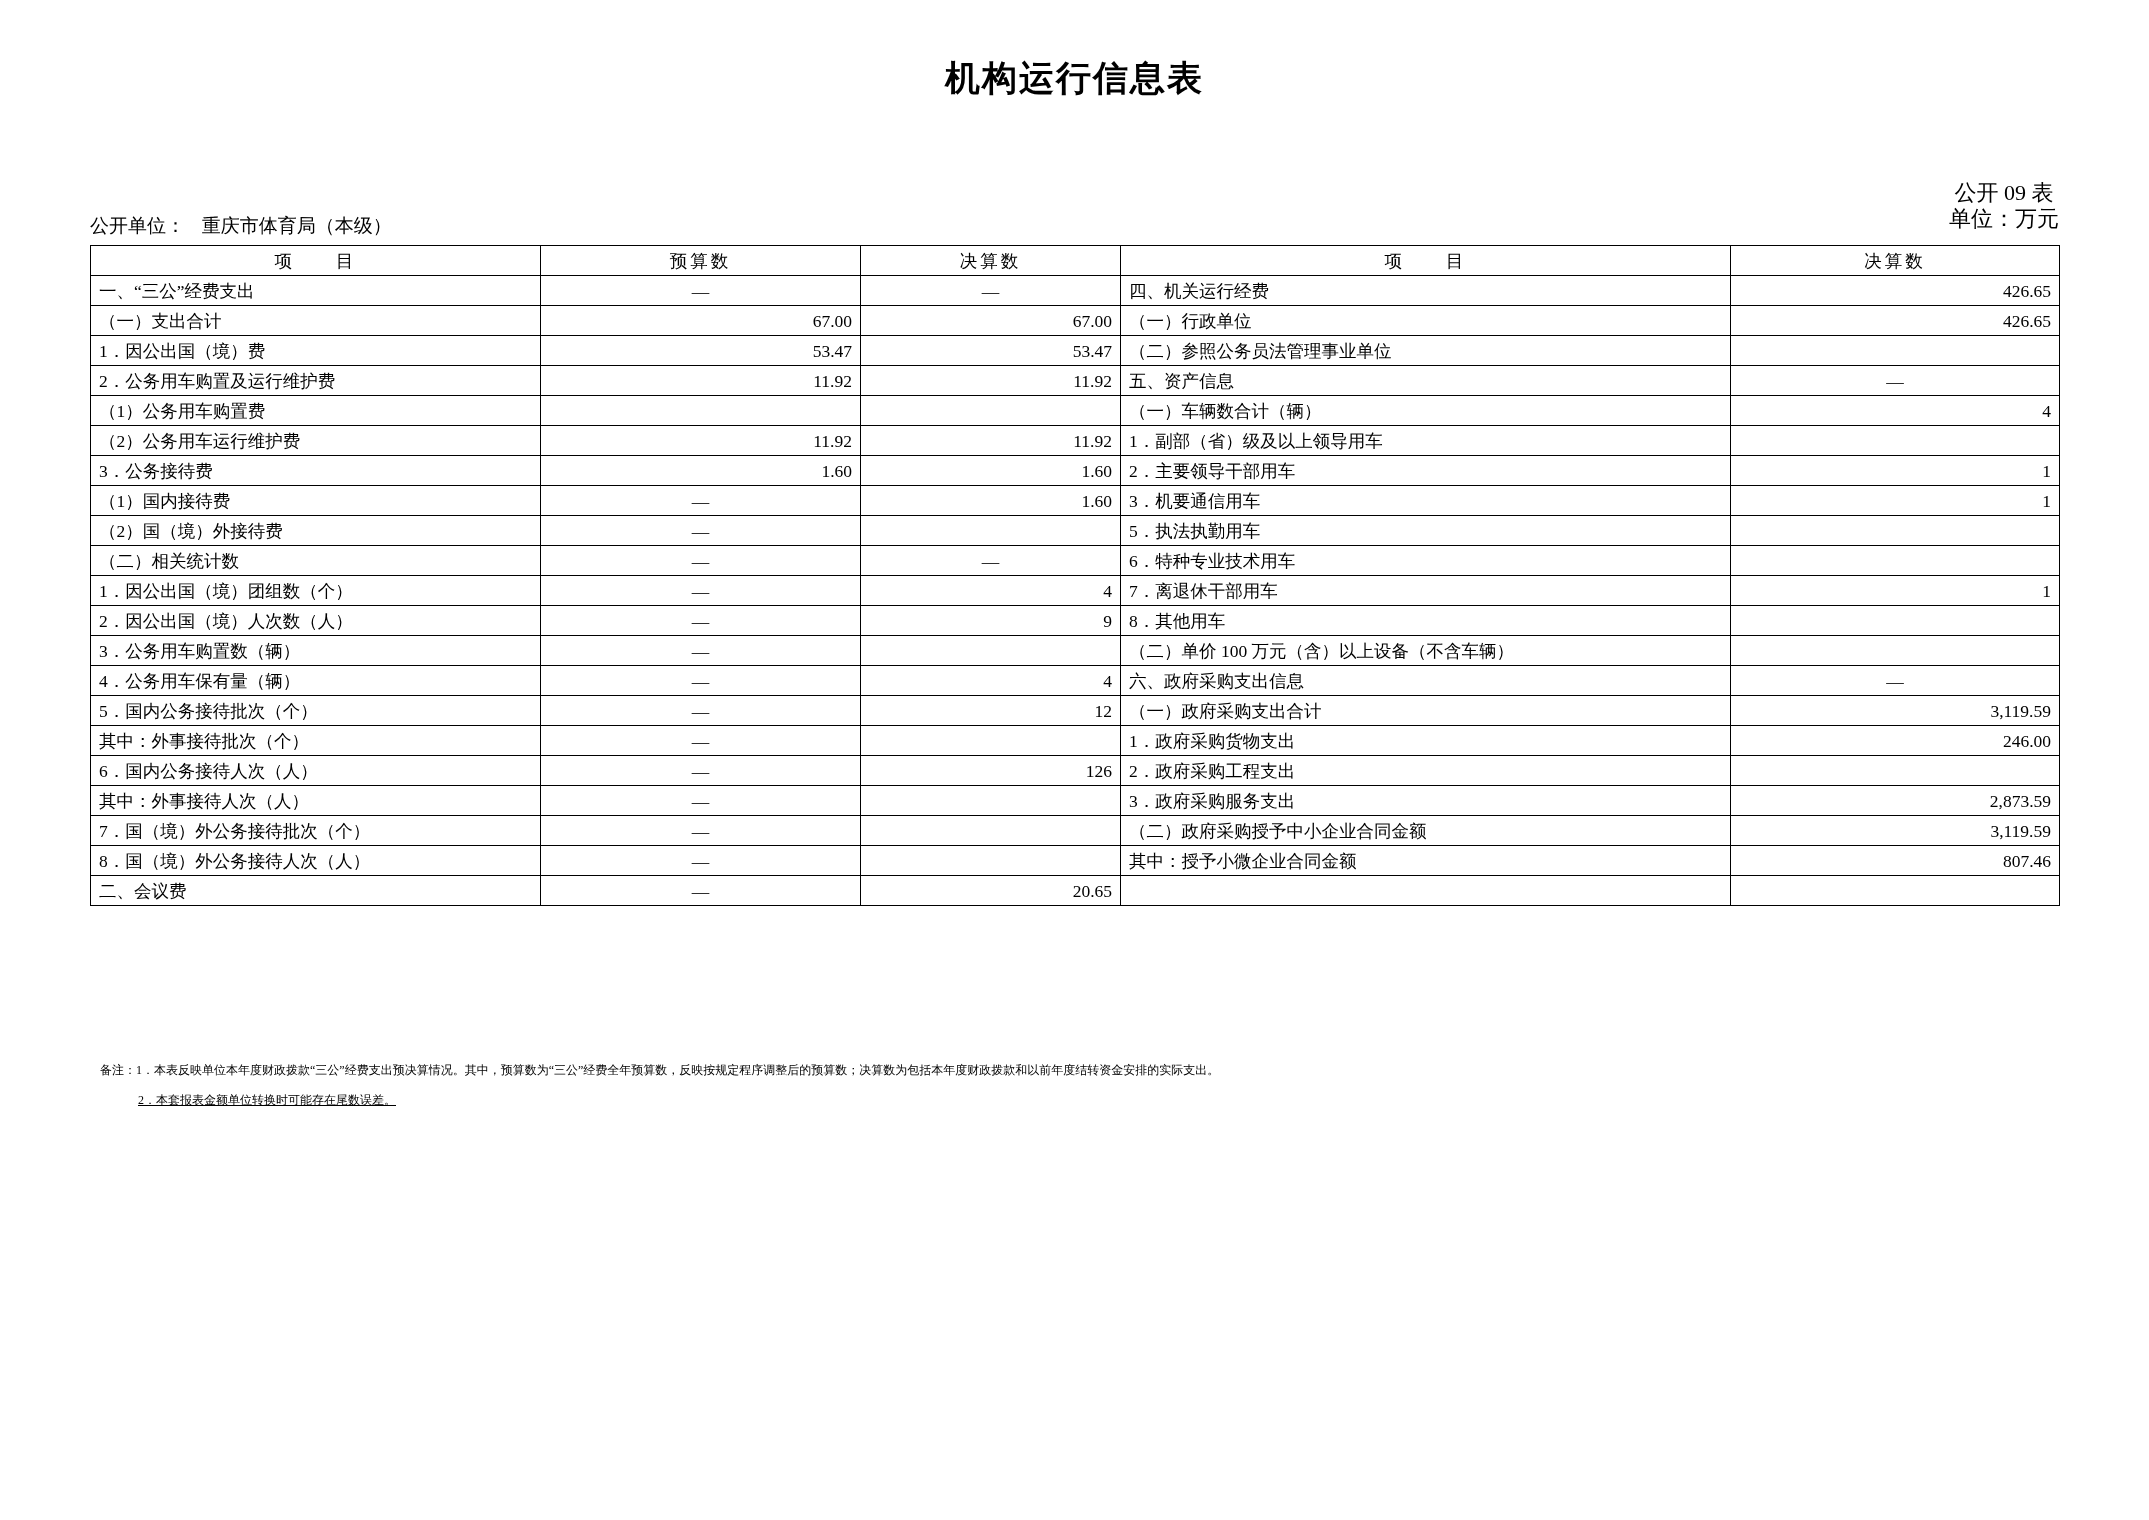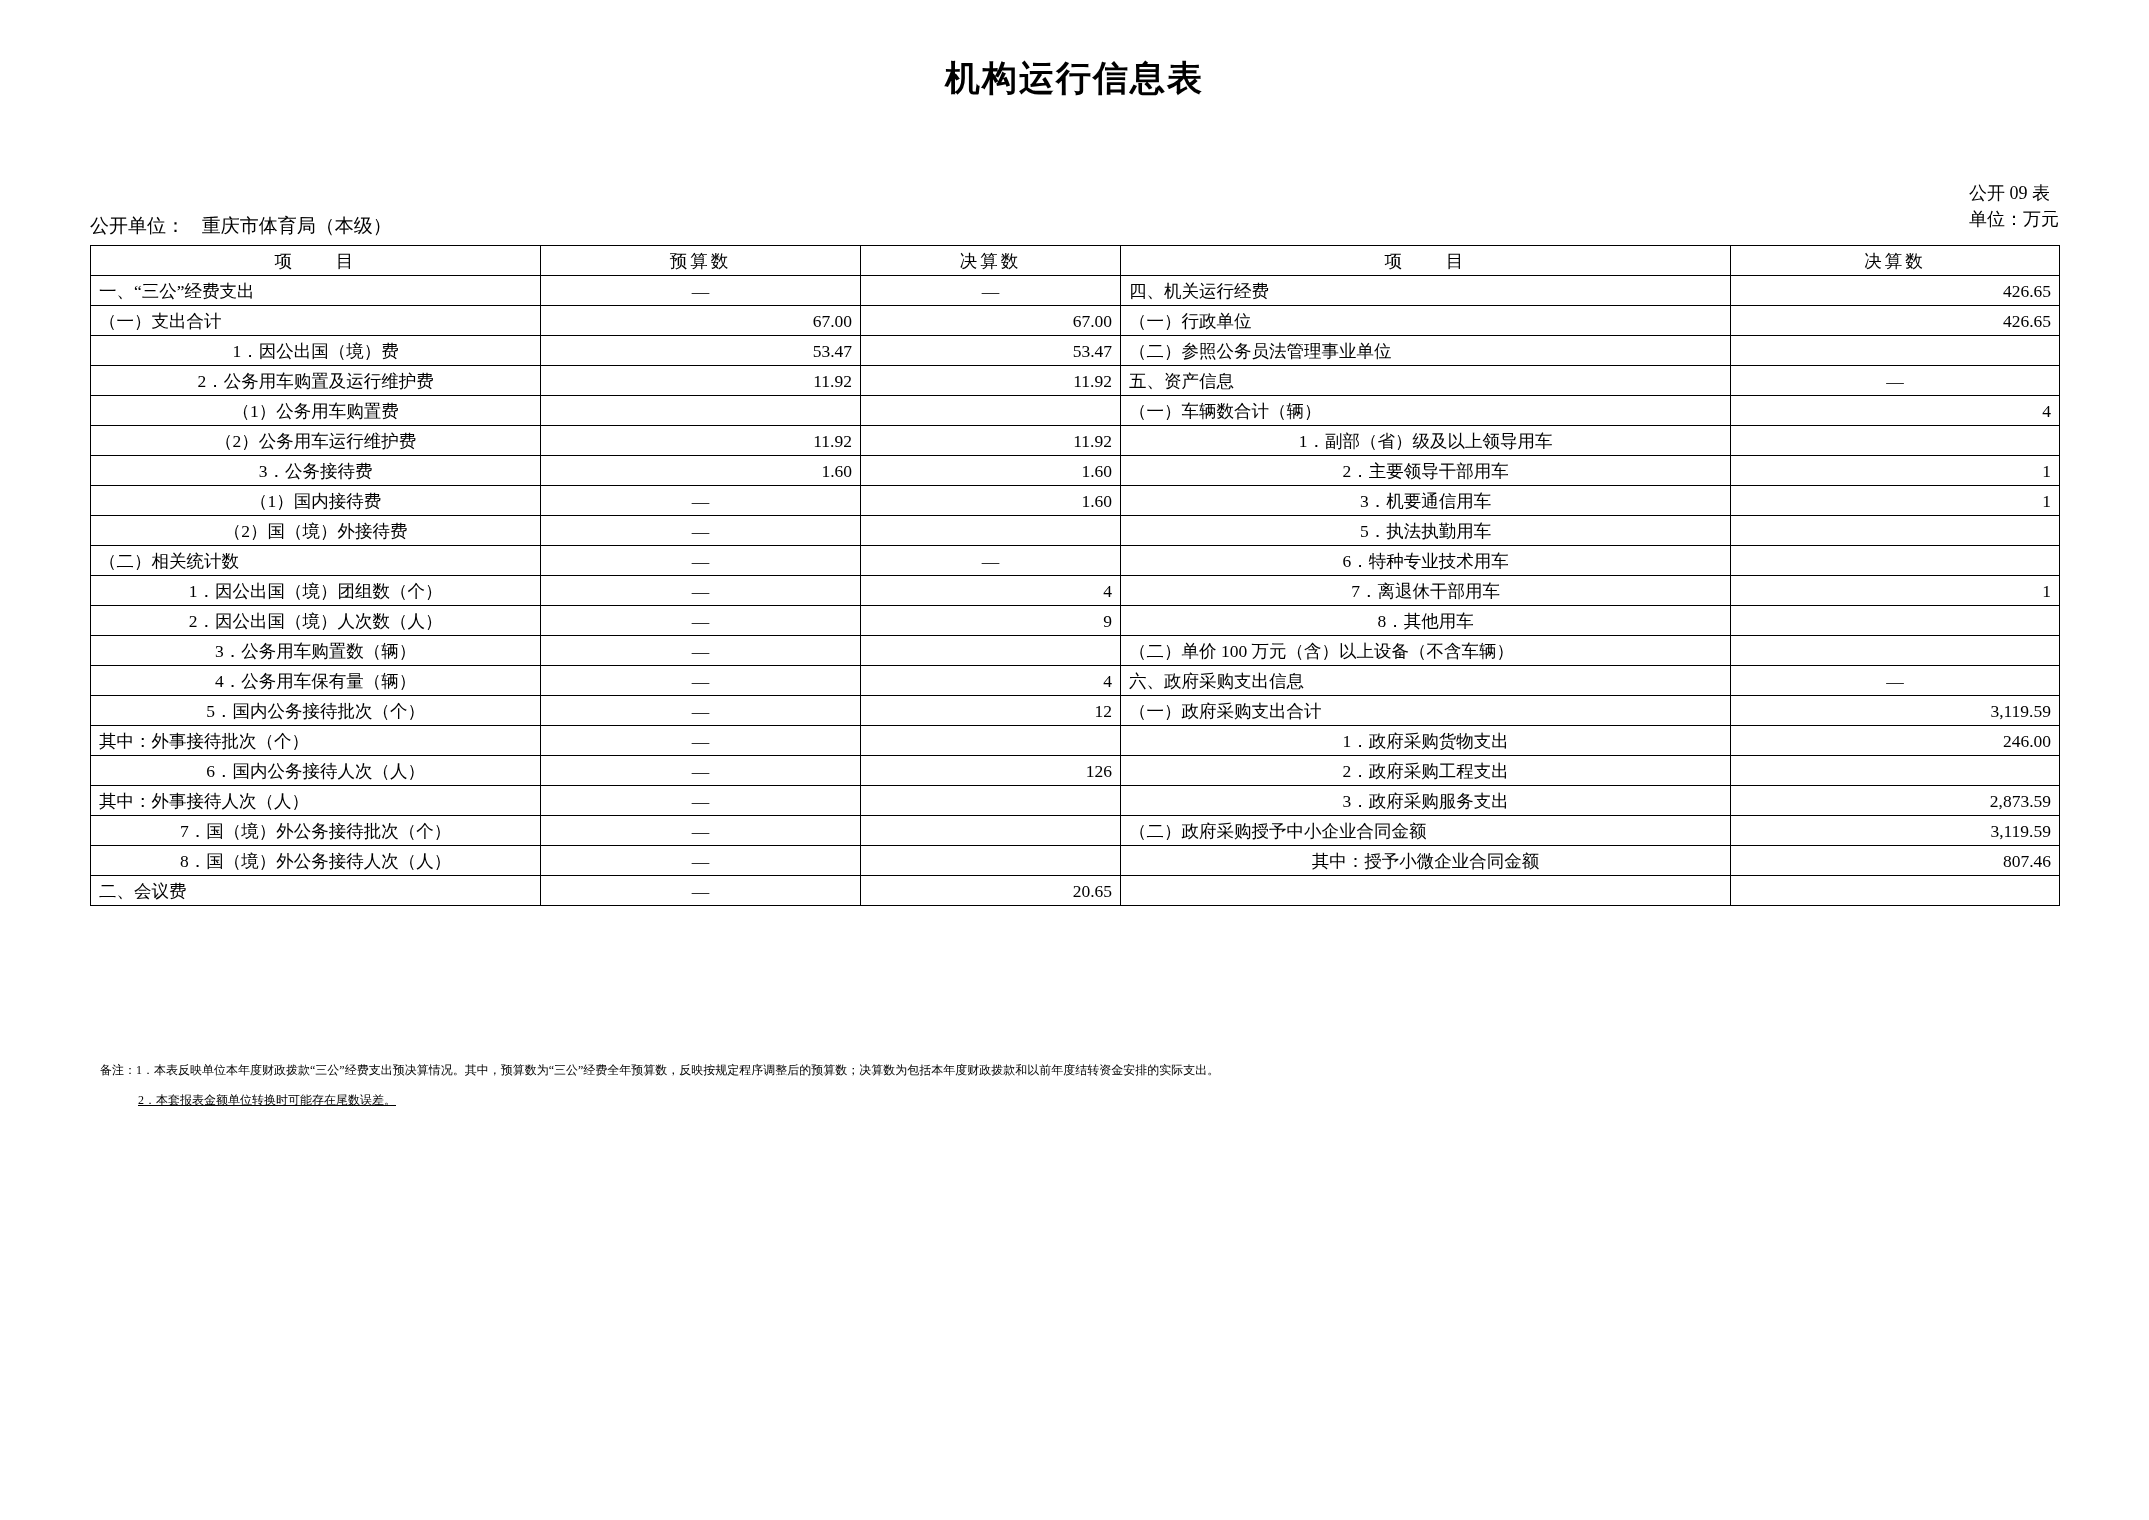--- a/index.html
+++ b/index.html
@@ -28,22 +28,22 @@
     font-weight: bold;
     letter-spacing: 2px;
     margin-top: 55px;
     margin-bottom: 16px;
     font-family: "Liberation Serif", "DejaVu Serif", serif;
   }
   .meta-right {
     position: absolute;
     right: 90px;
     top: 125px;
-    text-align: left;
-    font-size: 18px;
+    text-align: center;
+    font-size: 22px;
     line-height: 26px;
   }
   .meta-left {
     position: absolute;
     left: 90px;
     top: 158px;
     font-size: 19px;
   }
   .meta-left .unit-label { margin-right: 12px; }
   table.main {
@@ -78,21 +78,21 @@
   td.num {
     text-align: right;
     padding-right: 14px;
     font-family: "Liberation Serif", "DejaVu Serif", serif;
   }
   td.dash {
     text-align: center;
   }
   .ind0 { padding-left: 8px; }
   .ind1 { padding-left: 26px; margin-left: 44px; }
-  .ind2 { padding-left: 44px; text-align: center; }
+  .ind2 { padding-left: 44px; }
   .ind3 { padding-left: 62px; }
   .notes {
     position: absolute;
     left: 100px;
     top: 1000px;
     width: 1969px;
     font-size: 12px;
     line-height: 30px;
   }
   .notes .line2 { padding-left: 38px; text-decoration: underline; }

